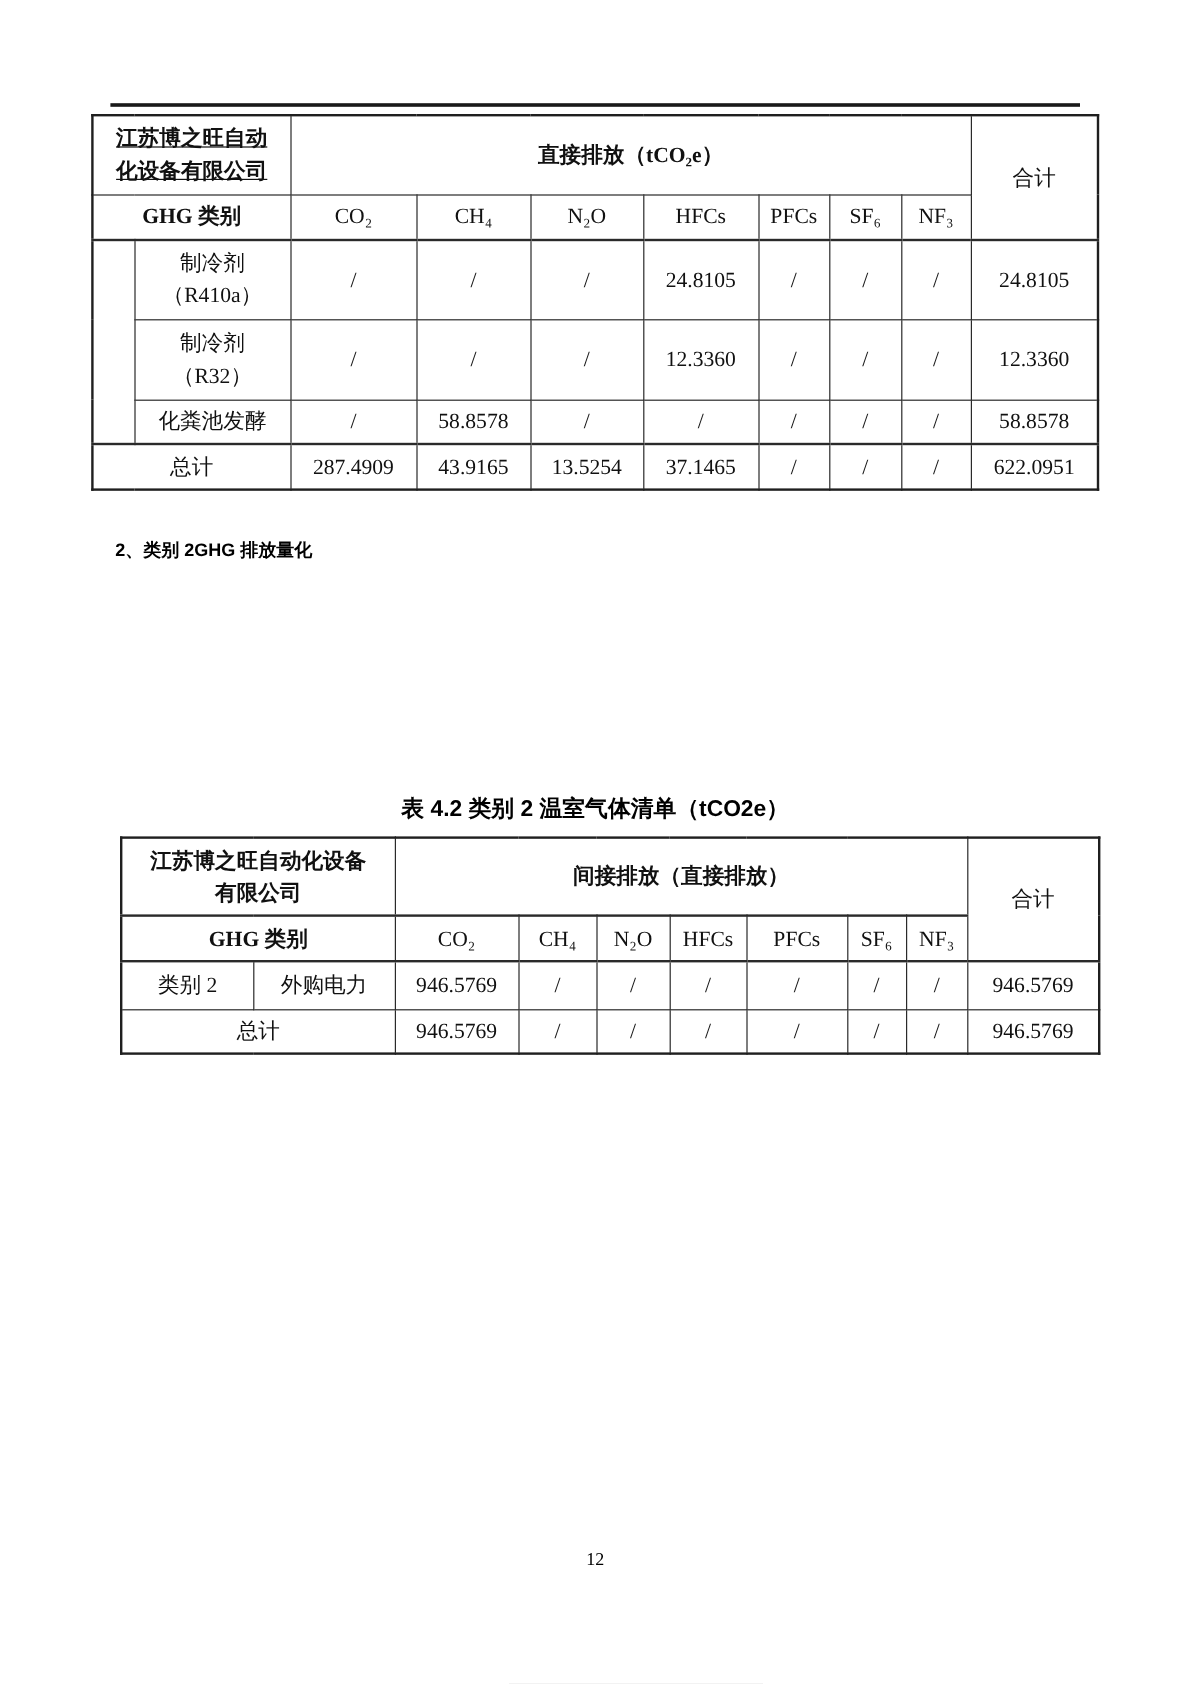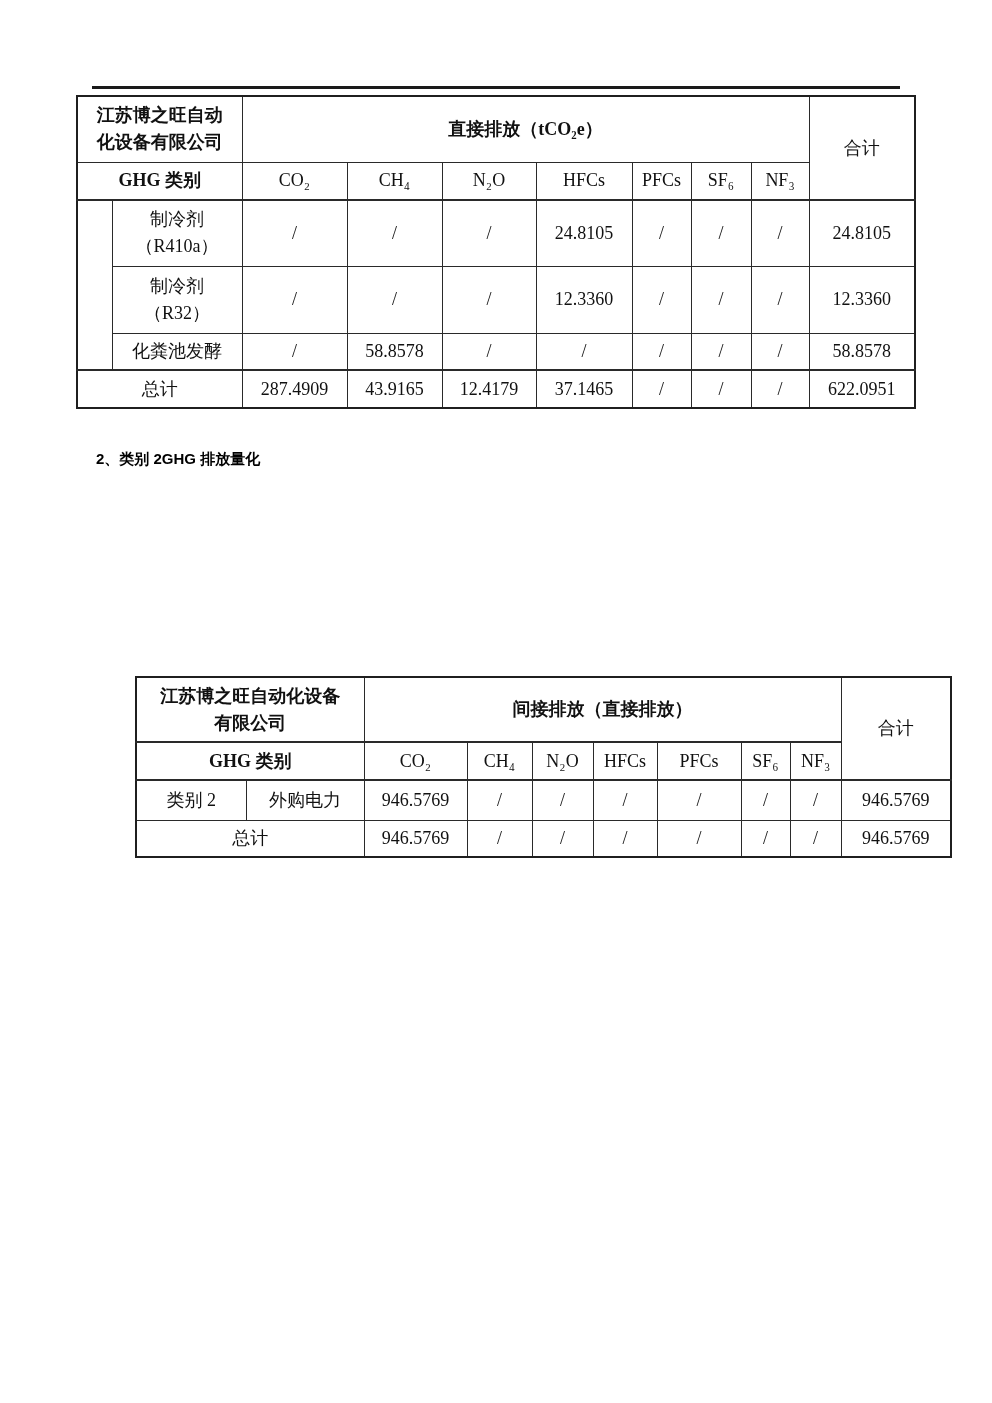--- a/index.html
+++ b/index.html
@@ -17,26 +17,26 @@
   }
   table.ghg td {
     border:1px solid #2a2a2a;
     text-align:center; vertical-align:middle;
     padding:1px 3px;
     font-size:18px; line-height:1.5;
     white-space:pre-line;
     overflow:hidden;
   }
   #t1 { left:76px; top:95px; width:838px; }
-  #t2 { left:100px; top:676px; width:815px;margin-left:35px; }
+  #t2 { left:100px; top:697px; width:815px; }
 
   td.bold { font-weight:bold; }
   td.bb2 { border-bottom-width:2px !important;font-family:Liberation Serif, serif; }
   td.bt2 { border-top-width:2px !important; }
-  .company-inner1 { display:inline-block; width:132px; }
+  .company-inner1 { display:inline-block; width:132px;text-decoration:underline; }
   .company-inner2 { display:inline-block; width:186px; }
 
   .heading {
     position:absolute; left:96px; top:444px;
     font-family:"Liberation Sans","DejaVu Sans",sans-serif;
     font-weight:bold; font-size:15px; line-height:30px; color:#000;
   }
   .para {
     position:absolute; left:95px; top:512px; width:822px;
     font-size:21px; line-height:53px;
@@ -123,33 +123,34 @@
         <td>/</td>
         <td>/</td>
         <td>/</td>
         <td>/</td>
         <td>58.8578</td>
       </tr>
       <tr style="height:38px">
         <td colspan="2" class="bt2">总计</td>
         <td class="bt2">287.4909</td>
         <td class="bt2">43.9165</td>
-        <td class="bt2">12.4179</td>
+        <td class="bt2">13.5254</td>
         <td class="bt2">37.1465</td>
         <td class="bt2">/</td>
         <td class="bt2">/</td>
         <td class="bt2">/</td>
         <td class="bt2">622.0951</td>
       </tr>
     </tbody>
   </table>
 
   <div class="heading">2、类别 2GHG 排放量化</div>
 
 
+  <div class="caption">表 4.2 类别 2 温室气体清单（tCO2e）</div>
 
   <table class="ghg" id="t2">
     <colgroup>
       <col style="width:110px">
         <col style="width:118px">
         <col style="width:103px">
         <col style="width:65px">
       <col style="width:61px">
         <col style="width:64px">
         <col style="width:84px">
@@ -193,14 +194,15 @@
         <td>/</td>
         <td>/</td>
         <td>/</td>
         <td>/</td>
         <td>/</td>
         <td>946.5769</td>
       </tr>
     </tbody>
   </table>
 
+  <div class="page-number">12</div>
 
 </div>
 
 </body></html>

